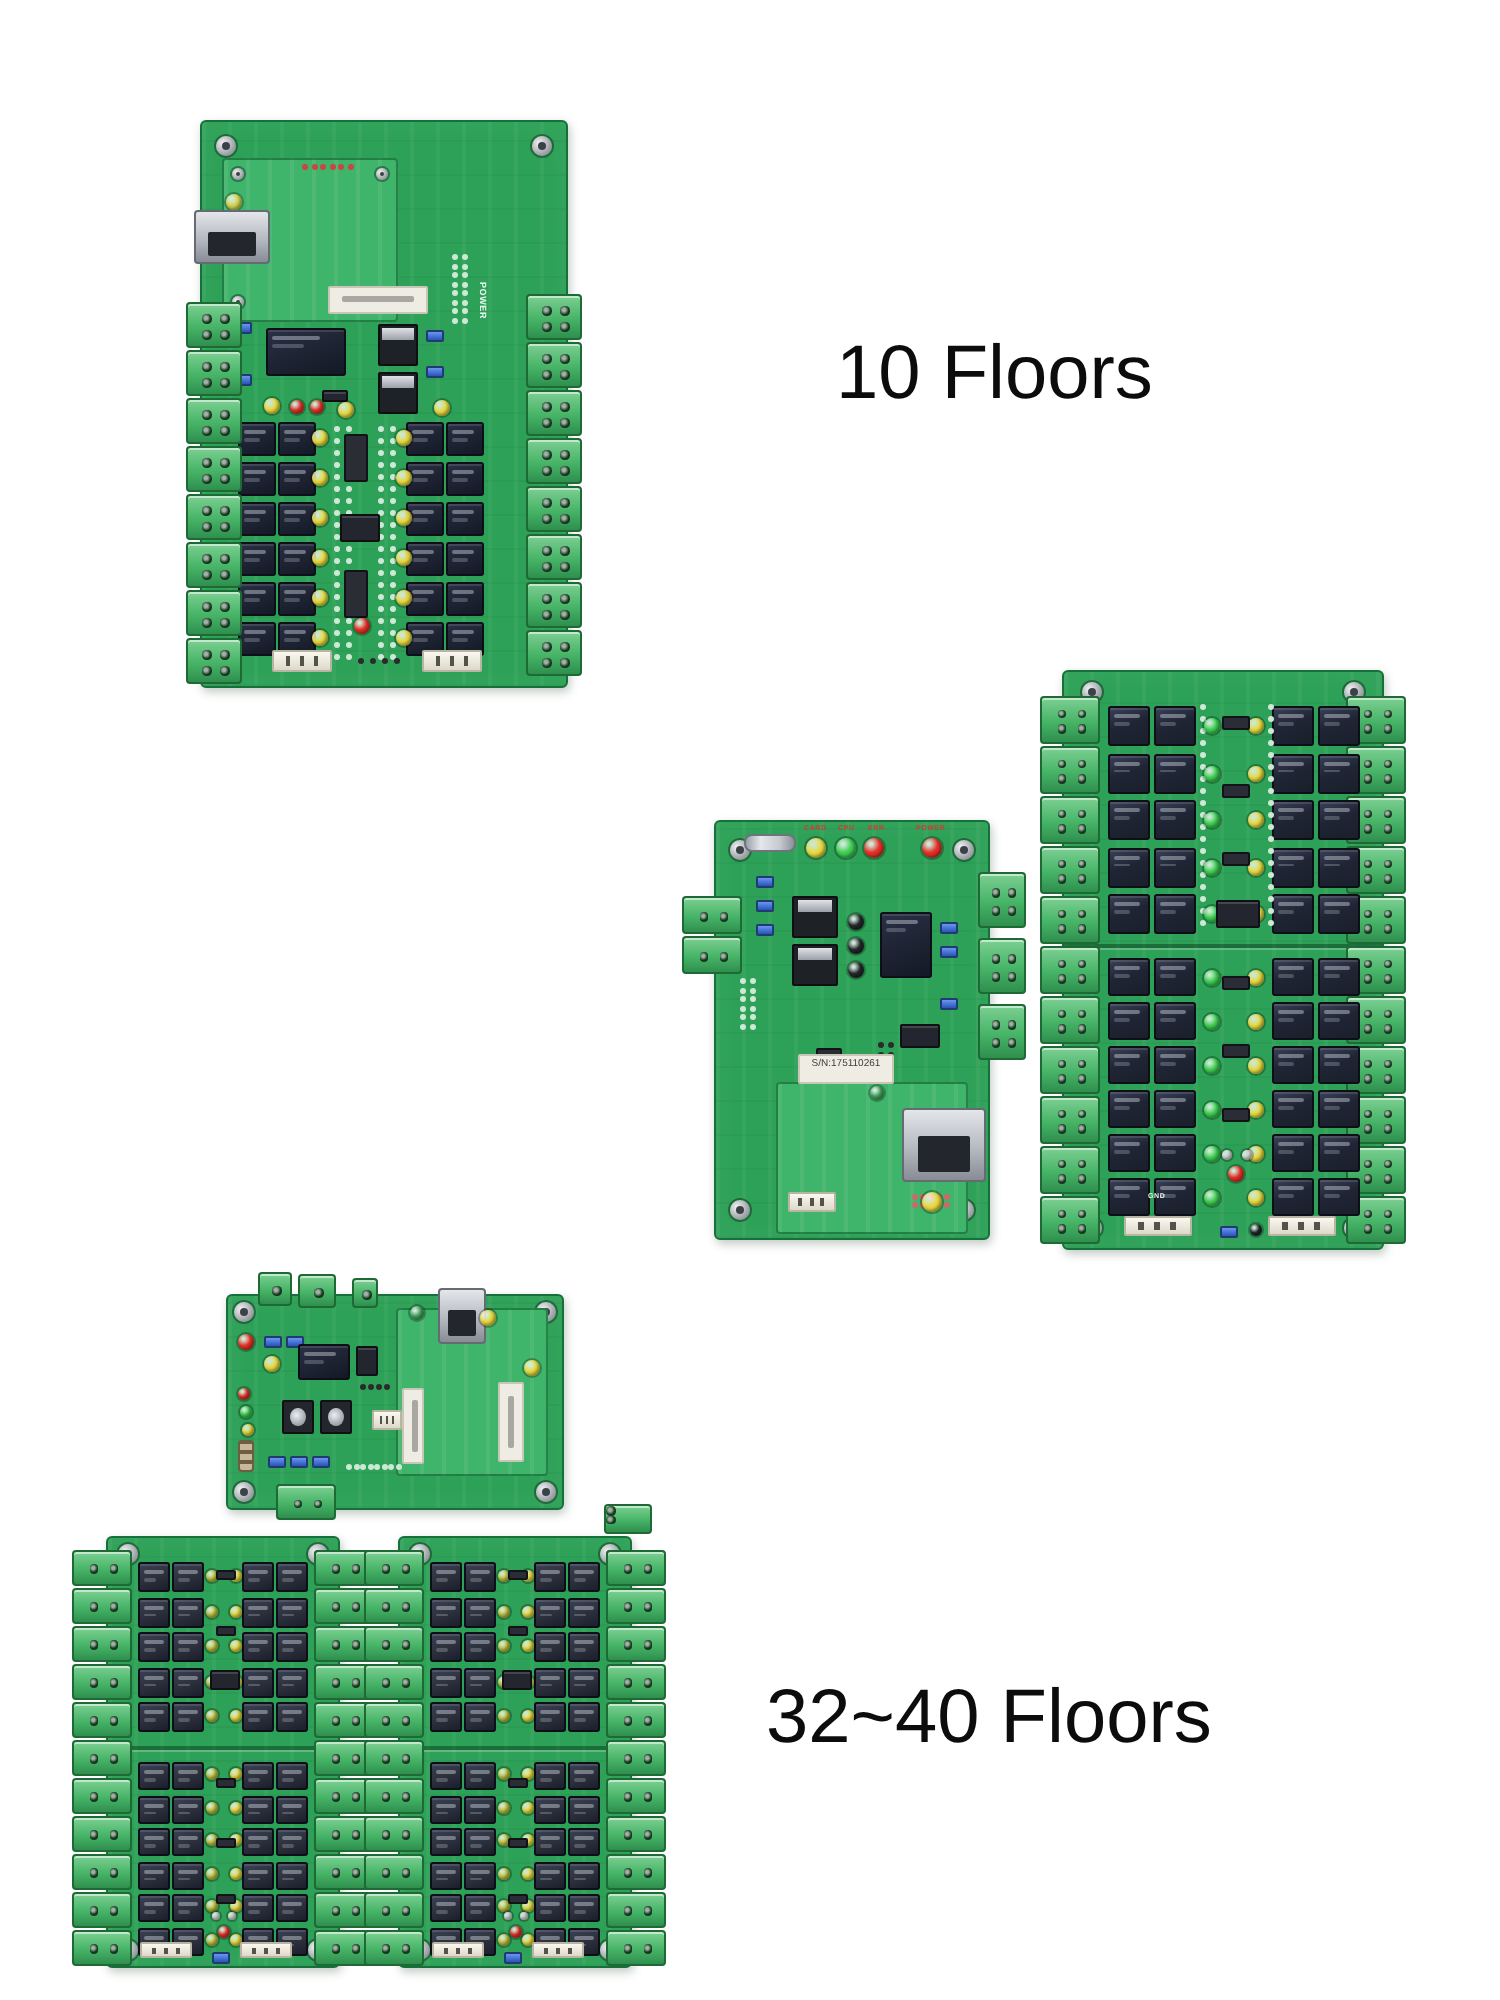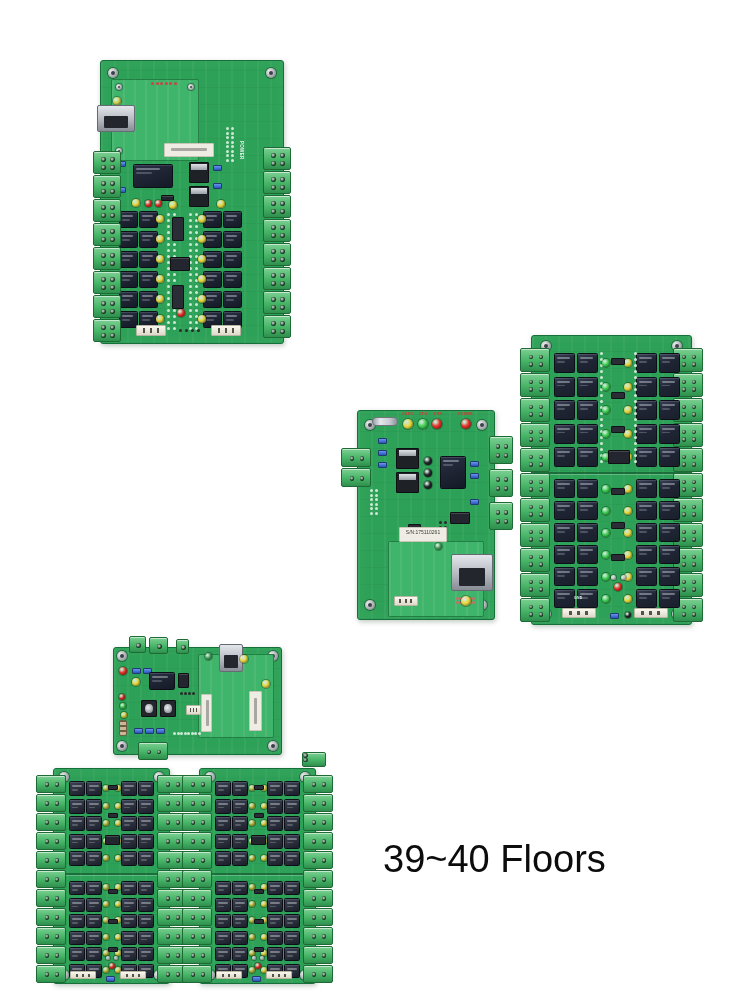--- a/index.html
+++ b/index.html
@@ -45,21 +45,22 @@
   .silk{white-space:nowrap;font-weight:bold;transform-origin:left top;letter-spacing:.3px;}
   .seamD{left:0;width:100%;height:2px;background:rgba(0,30,10,.38);}
   .seamL{left:0;width:100%;height:1px;background:rgba(255,255,255,.25);}
   .res{background:repeating-linear-gradient(0deg,#c8b89a 0 3px,#6e5c43 3px 5px);border:1px solid #6e5c43;border-radius:2px;}
   .part{position:absolute;}
 </style>
 </head>
 <body>
 
 <div id="stage">
-  <div class="floors-label" id="label-2" style="left: 383px; top: 840px; font-size: 38px;">39~40 Floors</div>
+  <div class="floors-label" id="label-0" style="left: 418px; top: 168px; font-size: 38px;">10 Floors</div>
+  <div class="floors-label" id="label-2" style="left: 383px; top: 840px; font-size: 38px;">32~40 Floors</div>
   <div id="boards-layer">
       <div class="board" style="left: 100px; top: 60px; width: 182px; height: 282px;">
         <div class="screw" style="left: 7px; top: 7px; width: 10px; height: 10px;">
           <i></i>
         </div>
         <div class="screw" style="left: 165px; top: 7px; width: 10px; height: 10px;">
           <i></i>
         </div>
         <div class="screw" style="left: 7px; top: 265px; width: 10px; height: 10px;">
           <i></i>

